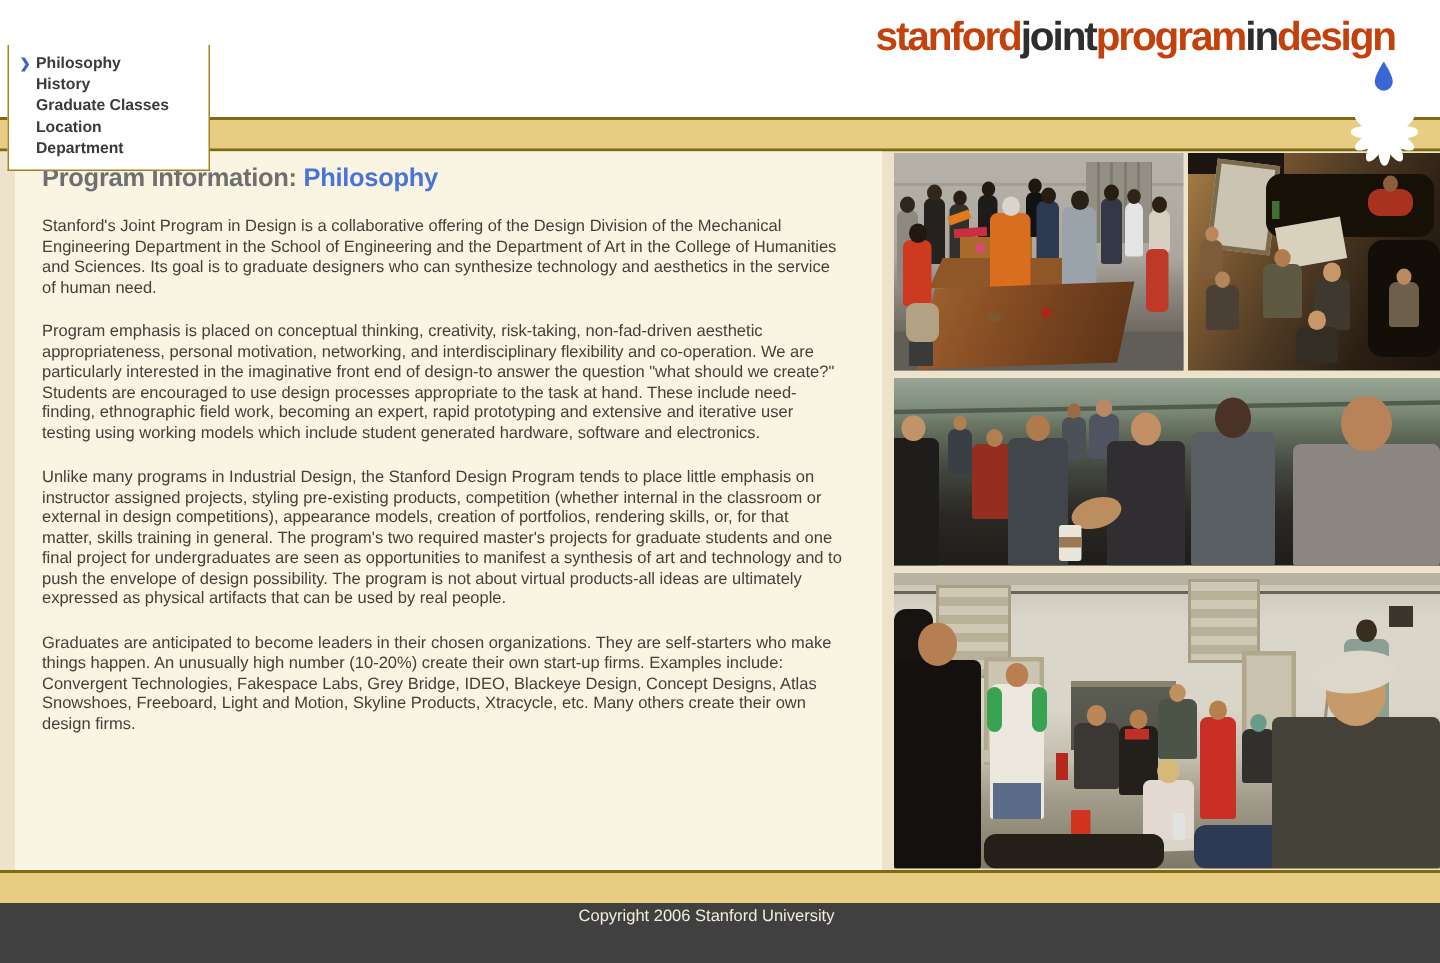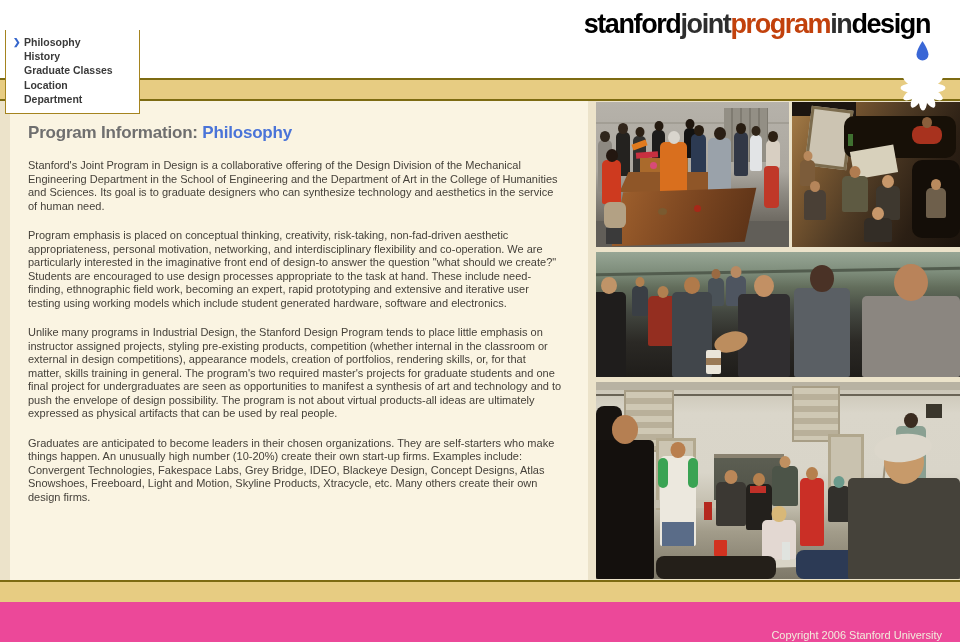--- a/index.html
+++ b/index.html
@@ -4,36 +4,36 @@
 <style>
   html,body{margin:0;padding:0;background:#d8d4c8;}
   .page{position:relative;width:960px;height:642px;margin:0 auto;background:#ffffff;overflow:hidden;
         font-family:"Liberation Sans",sans-serif;}
 
   
   .header{position:absolute;left:0;top:0;width:960px;height:78px;background:#ffffff;}
   .nav{position:absolute;left:20px;top:13px;display:flex;gap:29px;list-style:none;margin:0;padding:0;}
   .nav a{font-size:9.5px;font-weight:700;letter-spacing:.45px;color:#8e8e8e;text-decoration:none;cursor:pointer;}
   .logo{position:absolute;top:9px;right:30px;font-size:27px;font-weight:700;letter-spacing:-1.4px;cursor:pointer;white-space:nowrap;}
-  .lg-blue{color:#000000}.lg-dark{color:#2e2e2e}.lg-gray{color:#c2410c}
+  .lg-blue{color:#c2410c}.lg-dark{color:#2e2e2e}.lg-gray{color:#c2410c}
   .drop-icon{position:absolute;right:30px;top:41px;}
   .flower-icon{position:absolute;left:899px;top:64px;z-index:30;}
 
   
   .band-top{position:absolute;left:0;top:78px;width:960px;height:23px;background:#e7cc82;
             border-top:2px solid #7d6b12;border-bottom:2px solid #7d6b12;box-sizing:border-box;}
   .band-bottom{position:absolute;left:0;top:580px;width:960px;height:22px;background:#e7cc82;
             border-top:2px solid #7d6b12;box-sizing:border-box;}
-  .footer{position:absolute;left:0;top:602px;width:960px;height:40px;background:#ec4899;box-sizing:border-box;
-          text-align:right;padding:27px 18px 0 0;font-size:11px;color:#f2eddc;}
+  .footer{position:absolute;left:0;top:602px;width:960px;height:40px;background:#404040;box-sizing:border-box;
+          text-align:center;padding:3px 18px 0 0;font-size:11px;color:#f2eddc;}
 
   
   .mid{position:absolute;left:0;top:101px;width:960px;height:479px;background:#ece3ca;}
   .content-box{position:absolute;left:10px;top:0;width:578px;height:479px;background:#faf4e2;
-               box-sizing:border-box;padding:22px 26px 0 18px;}
+               box-sizing:border-box;padding:8px 26px 0 18px;}
   h1{margin:0 0 14px 0;font-size:17px;font-weight:700;color:#6f6f6f;letter-spacing:-.2px;}
   h1 .sect{color:#4a74d8;}
   .content-box p{margin:16px 0 13px 0;font-size:11px;line-height:13.5px;color:#45413a;}
   .quote{font-size:21px !important;line-height:28px !important;font-style:italic;color:#514f47 !important;
          margin:10px 0 17px 0 !important;word-spacing:3px;letter-spacing:.2px;}
 
   
   .dropdown{position:absolute;left:5px;top:30px;width:135px;background:#ffffff;z-index:60;
             border:1px solid #a5841f;border-top:none;padding:5px 0 7px 0;box-sizing:border-box;}
   .dd-item{position:relative;font-size:10.5px;font-weight:700;color:#3a3a3a;line-height:14.2px;

